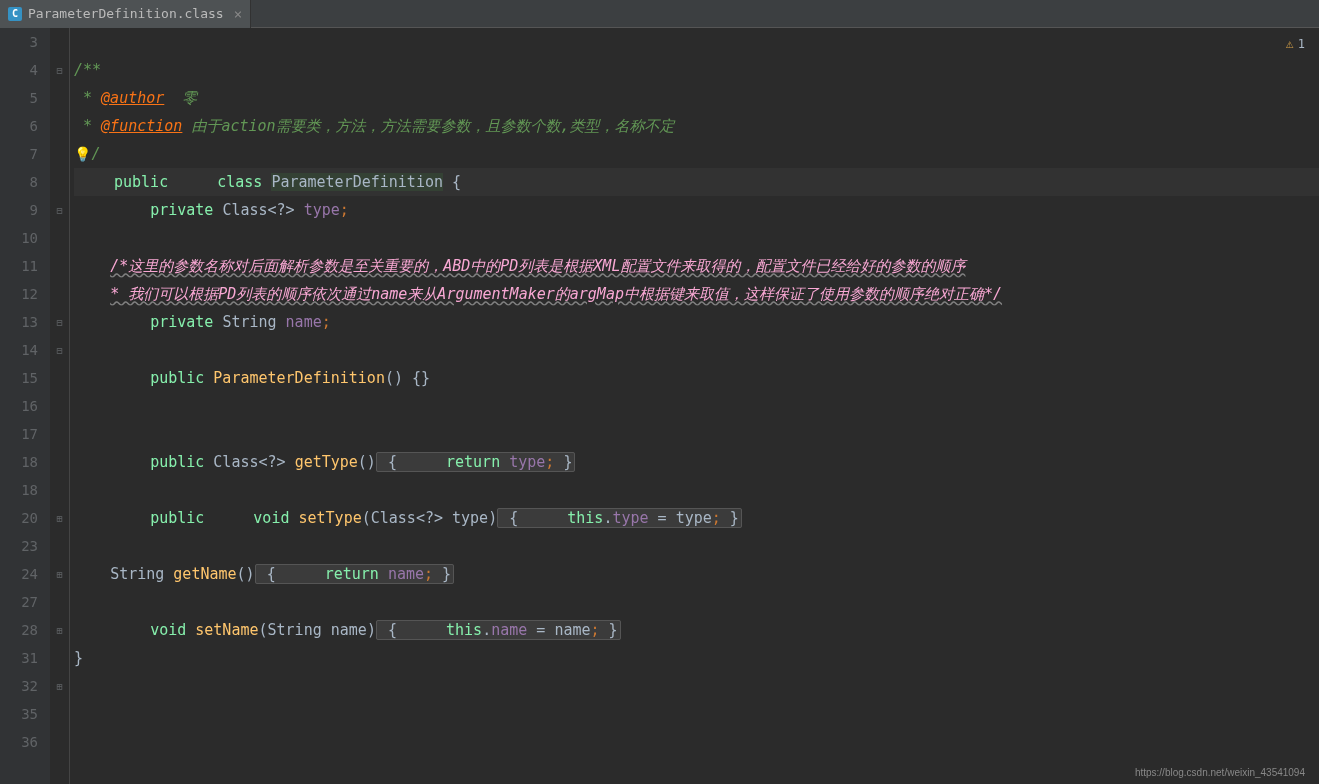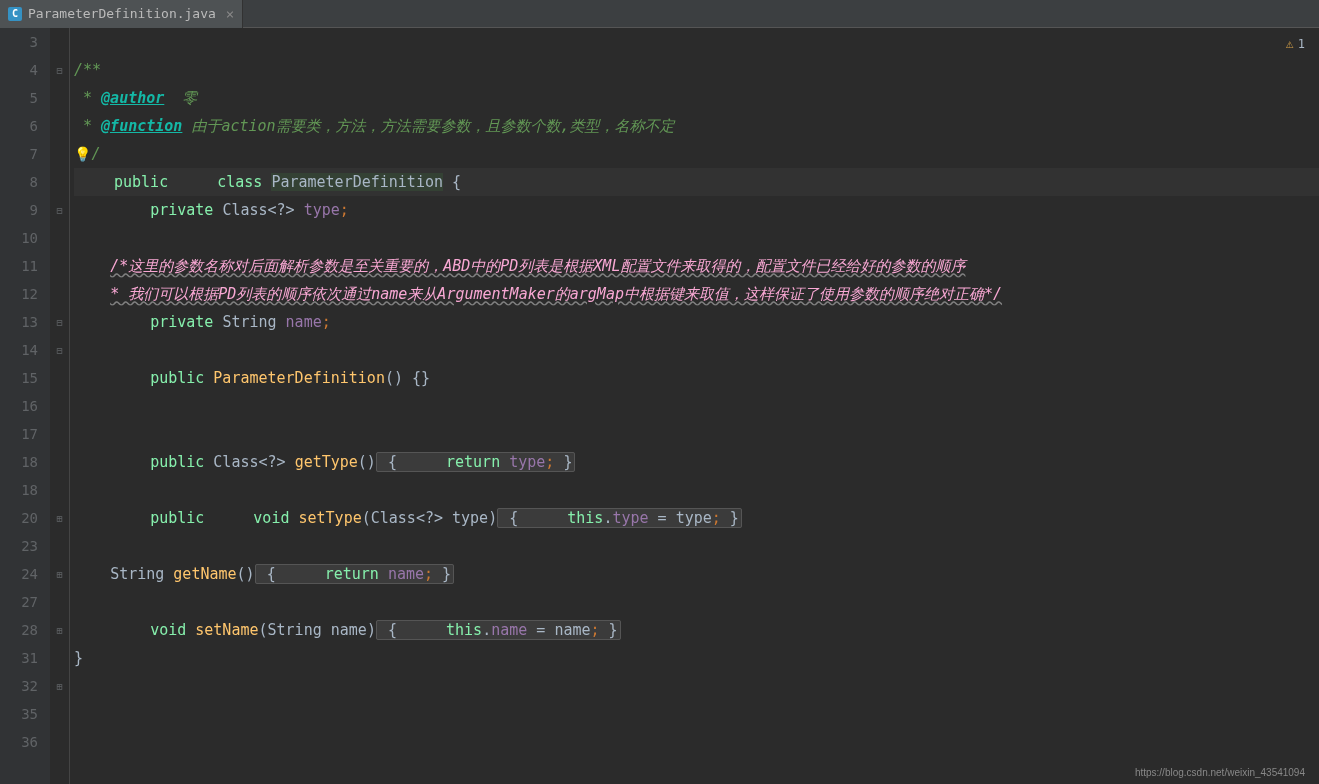--- a/index.html
+++ b/index.html
@@ -87,21 +87,21 @@
       height: 28px;
       white-space: pre;
       position: relative;
     }
     .line-highlight {
       background: #323232;
     }
     .kw { color: #86efac; margin-left: 40px; }
     .comment { color: #f9a8d4; font-style: italic; }
     .doc { color: #629755; font-style: italic; }
-    .doctag { color: #14b8a6; font-style: italic; font-weight: bold; text-decoration: underline; }
+    .doctag { color: #f97316; font-style: italic; font-weight: normal; text-decoration: underline; }
     .type { color: #a9b7c6; }
     .method { color: #ffc66d; }
     .field { color: #9876aa; }
     .brace { color: #a9b7c6; }
     .punct { color: #cc7832; }
     .ident { color: #a9b7c6; }
     .class-name { color: #a9b7c6; background: #344134; }
     .warning-badge {
       position: absolute;
       top: 2px;
@@ -130,21 +130,21 @@
     }
     .bg-fold { background: #3b3b3b; border: 1px solid #555; border-radius: 2px; padding: 0 2px; color: #808080;}
     .wavy-underline { text-decoration: underline wavy #808080; }
   </style>
 </head>
 <body>
 
 <div class="tab-bar">
   <div class="tab">
     <span class="tab-icon">C</span>
-    <span>ParameterDefinition.java</span>
+    <span>ParameterDefinition.class</span>
     <span class="tab-close">×</span>
   </div>
 </div>
 
 <div class="editor-area">
   <div class="gutter">
     <div class="gutter-line">3</div>
     <div class="gutter-line">4</div>
     <div class="gutter-line">5</div>
     <div class="gutter-line">6</div>

